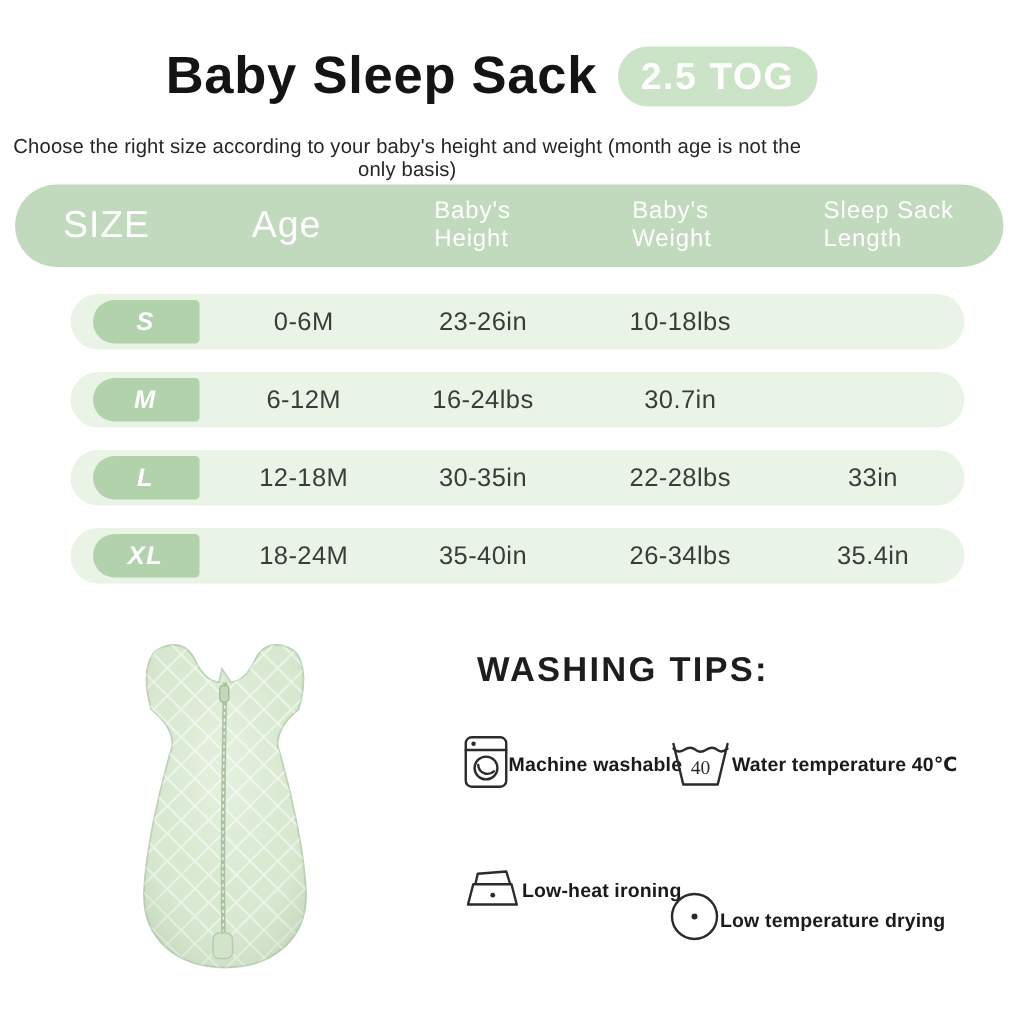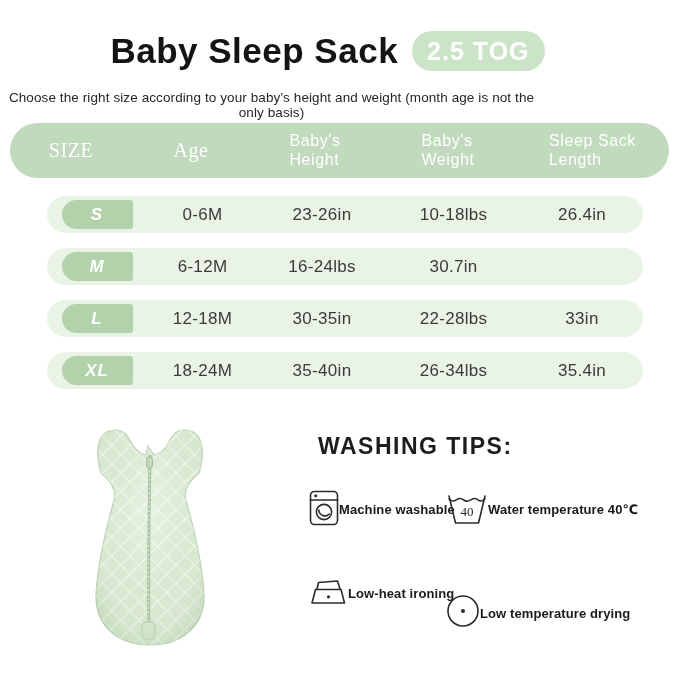--- a/index.html
+++ b/index.html
@@ -28,21 +28,21 @@
   .size-table{position:absolute;top:123px;left:10px;width:659px;}
   .thead{
     height:55px;background:#c1dabd;border-radius:28px;
     display:grid;grid-template-columns:122px 118px 130px 136px 153px;
   }
   .th{
     display:flex;align-items:center;justify-content:center;
     color:#ffffff;white-space:pre-line;text-align:left;
     font-size:16px;line-height:1.15;letter-spacing:.6px;font-weight:400;
   }
-  .th.single{font-size:20px;font-family:Liberation Serif, serif;}
+  .th.single{font-size:25px;}
   .trow{
     margin-left:37px;margin-right:26px;height:37px;background:#e9f4e6;
     border-radius:19px;display:grid;grid-template-columns:100px 111px 128px 135px 122px;
     align-items:center;
   }
   .trow{margin-top:15px;}
   .trow.first{margin-top:18px;}
   .td{
     text-align:center;font-size:17px;color:#3b3b3b;letter-spacing:.3px;
   }
@@ -99,21 +99,20 @@
 Length</div>
     </div>
 
     <div class="trow first">
       <div class="badge-cell">
           <span class="size-badge">S</span>
         </div>
       <div class="td">0-6M</div>
       <div class="td">23-26in</div>
       <div class="td">10-18lbs</div>
-      <div class="td">26.4in</div>
     </div>
 
     <div class="trow">
       <div class="badge-cell">
           <span class="size-badge">M</span>
         </div>
       <div class="td">6-12M</div>
       <div class="td">16-24lbs</div>
       <div class="td">30.7in</div>
     </div>

